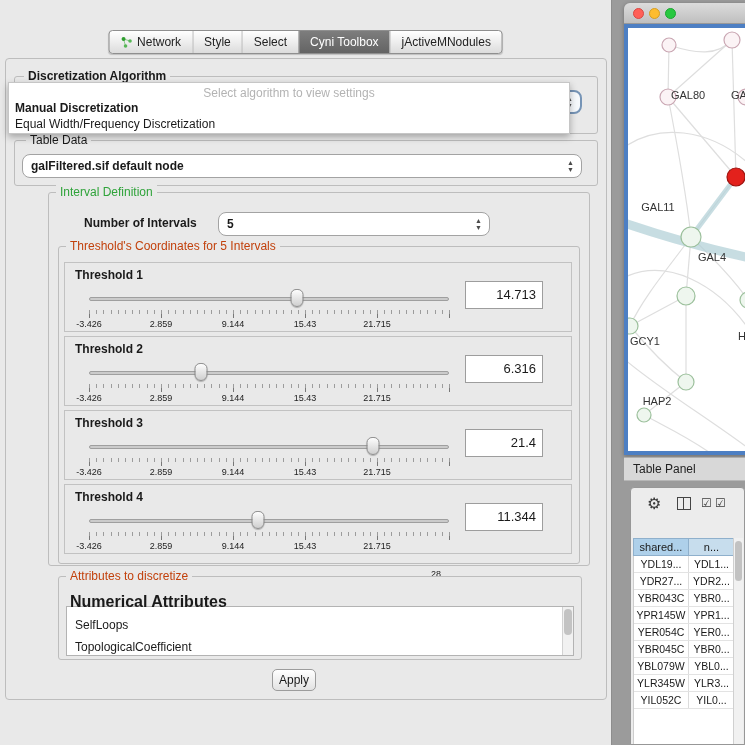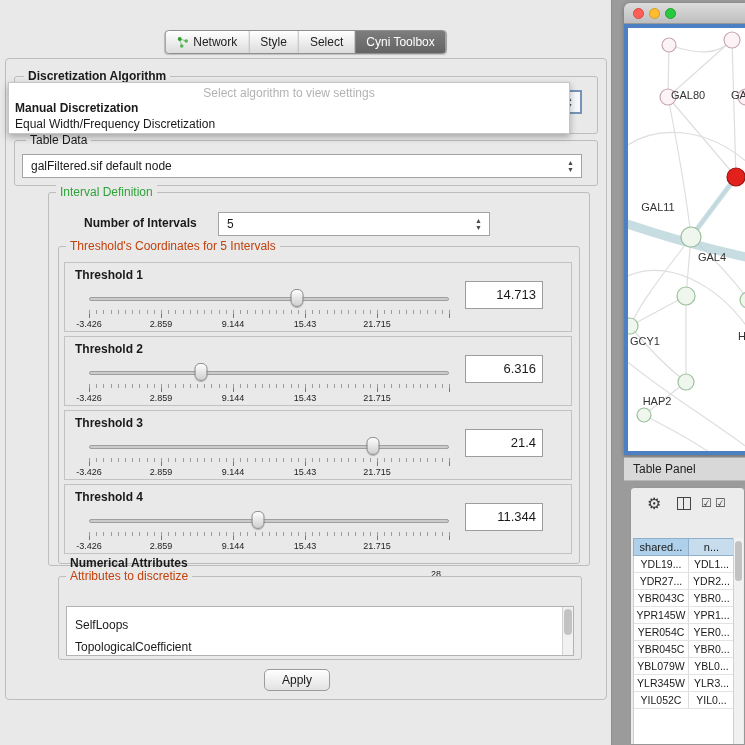--- a/index.html
+++ b/index.html
@@ -24,21 +24,21 @@
   #bottom-tabs { top:703px; left:50%; transform:translateX(-50%); }
 
   .main-border { position:absolute; left:5px; top:58px; width:602px; height:642px; border:1px solid #bdbdbd; border-radius:4px; }
 
   .group { position:absolute; border:1px solid #bdbdbd; border-radius:3px; }
   .group-label { position:absolute; font-size:12px; background:#e9e9e9; padding:0 4px; z-index:2; }
   .lbl-green { color:#2fa33a; }
   .lbl-blue { color:#c2410c; }
   .bold { font-weight:bold; }
 
-  .combo { position:absolute; background:#fff; border:1px solid #a3a3a3; border-radius:0; font-size:12px; }
+  .combo { position:absolute; background:#fff; border:1px solid #a3a3a3; border-radius:8px; font-size:12px;font-weight:bold; }
   .combo .txt { position:absolute; left:8px; top:50%; transform:translateY(-50%); white-space:nowrap; }
   .combo .spin { position:absolute; right:5px; top:50%; transform:translateY(-50%); width:9px; height:14px; color:#4a4a4a; }
   .combo .spin::before { content:"▲"; position:absolute; top:0; left:0; font-size:7px; line-height:7px; }
   .combo .spin::after  { content:"▼"; position:absolute; bottom:0; left:0; font-size:7px; line-height:7px; }
   .combo.focus { border:2px solid #7694b6; background:#f6f9fc; }
 
   .popup { position:absolute; left:8px; top:82px; width:562px; height:52px; background:#fff; border:1px solid #c6c6c6;
            box-shadow:0 3px 7px rgba(0,0,0,.3); z-index:10; font-size:12px; }
   .popup .ph { display:block; text-align:center; color:#b3b3b3; padding-top:3px; height:17px; }
   .popup .opt { display:block; padding:1px 6px; height:16px; }
@@ -126,20 +126,23 @@
     </div>
     <div class="seg">
         <span>Style</span>
       </div>
     <div class="seg">
         <span>Select</span>
       </div>
     <div class="seg sel">
         <span>Cyni Toolbox</span>
       </div>
+    <div class="seg">
+        <span>jActiveMNodules</span>
+      </div>
   </div>
 
   <div class="main-border"></div>
 
   <div class="group" style="left:14px; top:76px; width:584px; height:58px;"></div>
   <span class="group-label bold" style="left:24px; top:69px;">Discretization Algorithm</span>
   <div class="combo focus" style="left:22px; top:90px; width:560px; height:24px;">
     <span class="spin"></span>
   </div>
 
@@ -239,31 +242,31 @@
       <span>9.144</span>
       <span>15.43</span>
       <span>21.715</span>
       <span>28</span>
     </div>
     <div class="th-value">11.344</div>
   </div>
 
   <div class="group" style="left:58px; top:576px; width:524px; height:84px;"></div>
   <span class="group-label lbl-blue" style="left:66px; top:569px;">Attributes to discretize</span>
-  <span class="abs bold" style="left:70px; top:556px; font-size:12px; z-index:2;">Numerical Attributes</span>
+  <span class="abs bold" style="left:70px; top:593px; font-size:16px; z-index:2;">Numerical Attributes</span>
   <div class="listbox" style="left:66px; top:606px; width:508px; height:50px;">
     <div class="lrow">SelfLoops</div>
     <div class="lrow">TopologicalCoefficient</div>
     <div class="lrow">BetweennessCentrality</div>
     <div class="vscroll">
         <div class="vthumb"></div>
       </div>
   </div>
 
-  <div class="button" style="left:264px; top:669px; width:66px; height:22px;">Apply</div>
+  <div class="button" style="left:272px; top:669px; width:44px; height:22px;">Apply</div>
 
 </section>
 
 <section id="netwin">
   <div class="mac-titlebar">
     <span class="light red"></span>
     <span class="light yellow"></span>
     <span class="light green"></span>
   </div>
   <div class="net-canvas">

